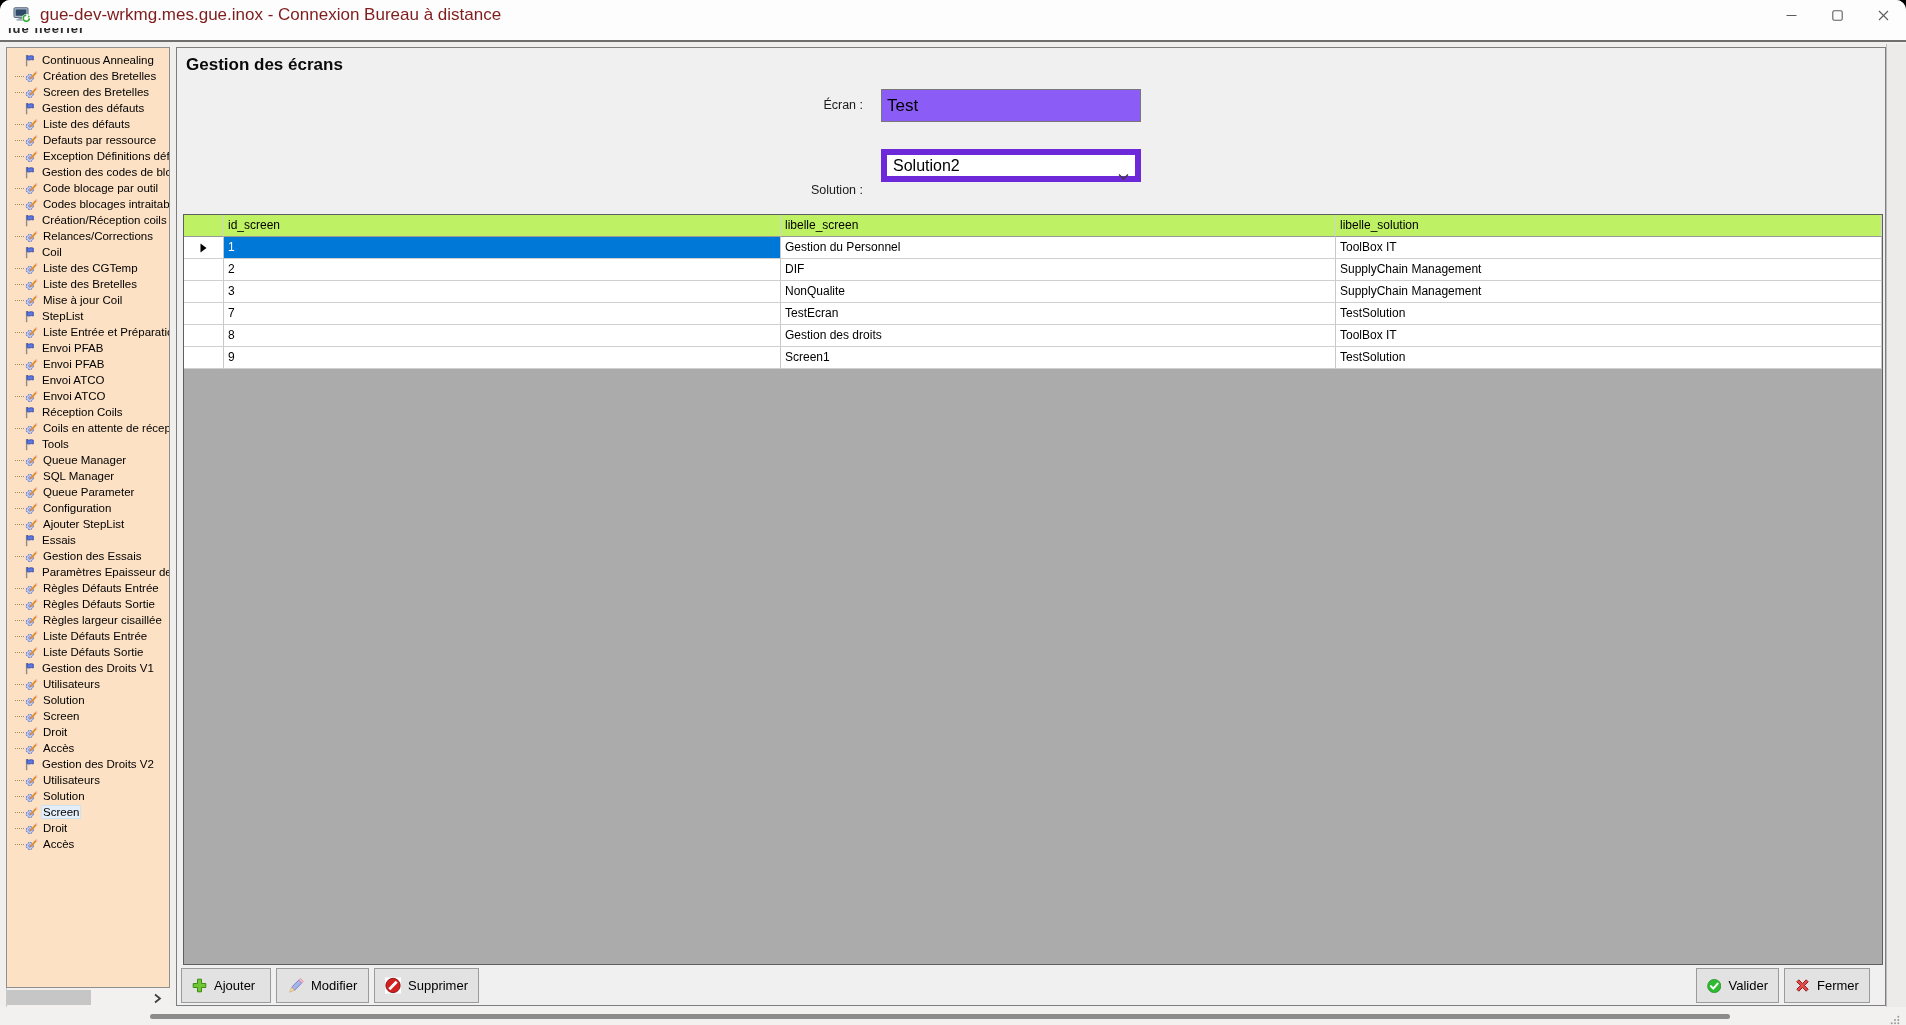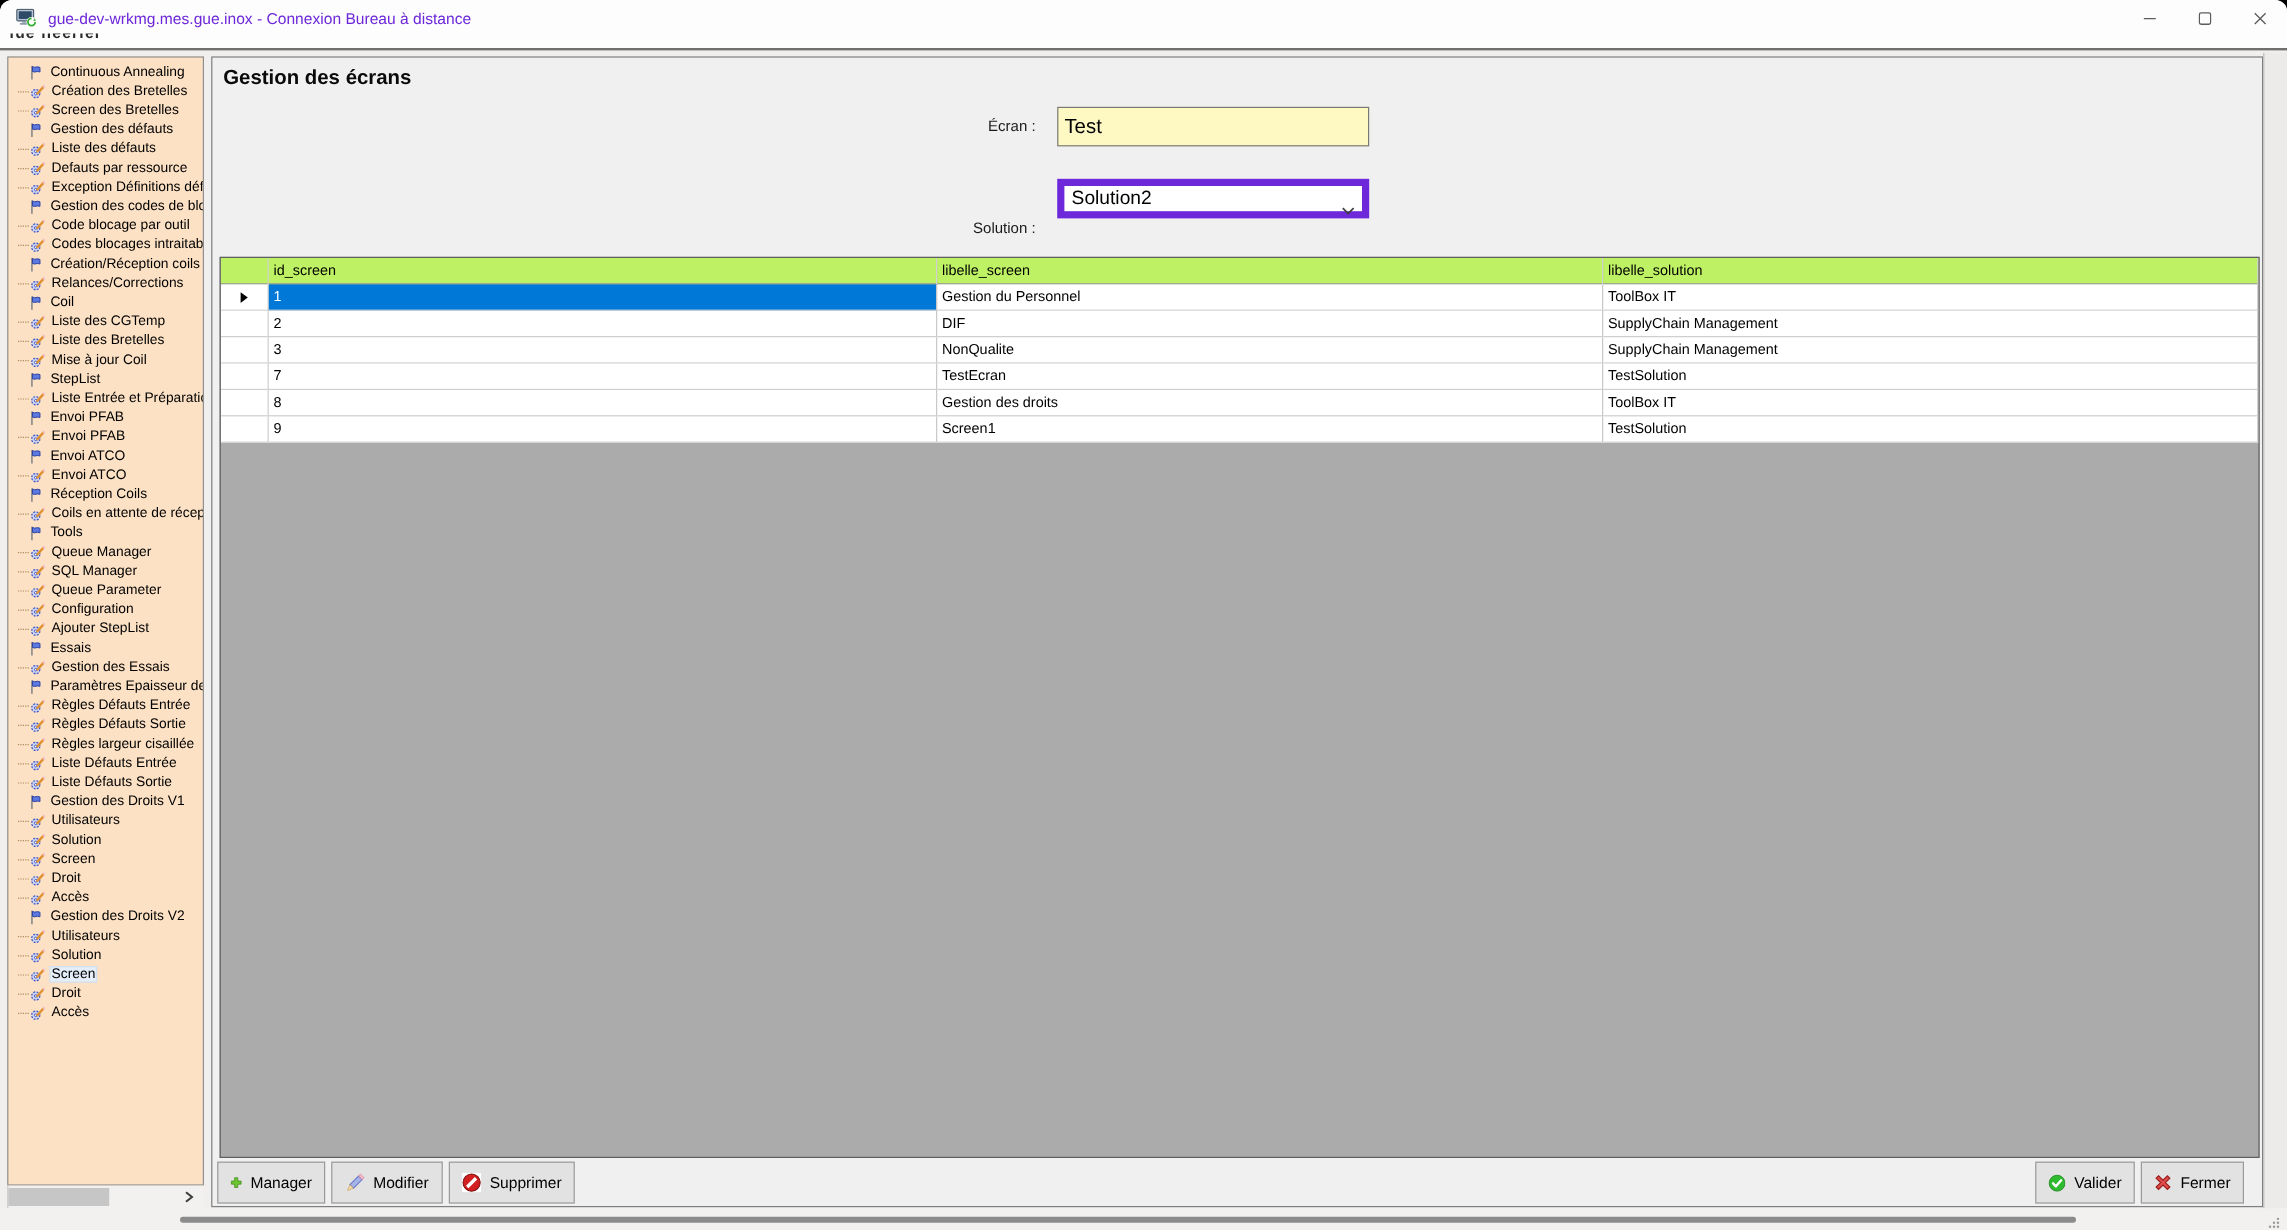--- a/index.html
+++ b/index.html
@@ -4,21 +4,21 @@
 <style>
   * { margin:0; padding:0; box-sizing:border-box; }
   body { background:#000; font-family:"Liberation Sans","DejaVu Sans",sans-serif; }
   .screen { position:relative; width:1906px; height:1025px; background:#000; overflow:hidden; }
   .window { position:absolute; inset:0; border-radius:10px 10px 0 0; overflow:hidden; background:#f0efed; }
 
   
   .titlebar { position:absolute; top:0; left:0; right:0; height:42px; background:#fdfdfd; border-bottom:2px solid #6f6f6f; }
   .titlebar-row { position:absolute; top:0; left:0; right:0; height:30px; display:flex; align-items:center; }
   .rdp-icon { margin-left:13px; width:18px; height:16px; flex:none; }
-  .title-text { margin-left:9px; font-size:13px; color:#6d28d9; white-space:nowrap; }
+  .title-text { margin-left:9px; font-size:17px; color:#7f1d1d; white-space:nowrap; }
   .win-controls { position:absolute; right:0; top:0; height:30px; display:flex; }
   .win-btn { width:46px; height:30px; display:flex; align-items:center; justify-content:center; }
   .clip-strip { position:absolute; left:8px; bottom:3px; height:9px; width:120px; overflow:hidden; }
   .clip-strip span { position:relative; top:-9px; font-size:13px; color:#2a2a2a; font-weight:bold; letter-spacing:1px; }
 
   
   .sidebar { position:absolute; left:6px; top:47px; width:164px; height:960px; }
   .tree { position:absolute; top:0; left:0; right:0; height:941px; background:#fce1c4; border:1px solid #8f8f8f; overflow:hidden; padding-top:4px; }
   .ti { height:16px; display:flex; align-items:center; font-size:11.5px; color:#000; white-space:nowrap; overflow:hidden; cursor:default; }
   .ti.parent { padding-left:17px; }
@@ -30,21 +30,21 @@
   .tree-hscroll { position:absolute; left:0; bottom:0; height:19px; width:164px; background:#f2f1ef; border-left:1px solid #c9c9c9; }
   .tree-thumb { position:absolute; left:0; top:2px; width:84px; height:15px; background:#c6c6c6; }
   .tree-arrow { position:absolute; right:6px; top:3px; width:13px; height:13px; }
 
   
   .main { position:absolute; left:176px; top:47px; width:1710px; height:959px; background:#f0f0f0; border:1px solid #7e7e7e; }
   .page-title { position:absolute; left:9px; top:7px; font-size:17px; font-weight:bold; color:#0a0a0a; }
   .fieldlabel { position:absolute; width:130px; text-align:right; font-size:12.5px; color:#1a1a1a; }
   .lbl-ecran { left:556px; top:50px; }
   .lbl-solution { left:556px; top:111px;margin-top:24px; }
-  .txt-input { position:absolute; left:704px; top:41px; width:260px; height:33px; border:1px solid #787878; background:#fef9c3; font-family:inherit; font-size:17px; color:#000; padding:14px 5px; }
+  .txt-input { position:absolute; left:704px; top:41px; width:260px; height:33px; border:1px solid #787878; background:#8b5cf6; font-family:inherit; font-size:17px; color:#000; padding:14px 5px; }
   .combo { position:absolute; left:704px; top:101px; width:260px; height:33px; border:6px solid #6d28d9; background:#fff; display:flex; align-items:center; font-size:16px; color:#000; padding-left:6px; }
   .combo .chev { position:absolute; right:6px; top:12px; }
 
   
   .grid { position:absolute; left:6px; top:166px; width:1700px; height:751px; background:#ababab; border:1px solid #5f5f5f; overflow:hidden; }
   .grow { display:flex; height:22px; }
   .hc, .cell { flex:none; overflow:hidden; white-space:nowrap; }
   .hc { background:#bef264; border-right:1px solid #d2d2d2; border-bottom:1px solid #989898; font-size:12px; color:#000; line-height:21px; padding-left:4px; }
   .cell { background:#fff; border-right:1px solid #c9c9c9; border-bottom:1px solid #cfcfcf; font-size:12px; color:#000; line-height:21px; padding-left:4px; }
   .col-sel { width:40px; padding-left:0; display:flex; align-items:center; justify-content:center; }
@@ -743,21 +743,21 @@
             <div class="cell col-0">9</div>
             <div class="cell col-1">Screen1</div>
             <div class="cell col-2">TestSolution</div>
           </div>
         </div>
 
       <div class="btn btn-ajouter">
         <svg width="15" height="15" viewBox="0 0 15 15">
           <path d="M5.5 1.2 h4 v4.3 h4.3 v4 h-4.3 v4.3 h-4 v-4.3 h-4.3 v-4 h4.3 Z" fill="#6fc832" stroke="#3f8a1a" stroke-width="1"></path>
         </svg>
-        <span>Manager</span>
+        <span>Ajouter</span>
       </div>
       <div class="btn btn-modifier">
         <svg width="17" height="15" viewBox="0 0 17 15">
           <path d="M4.6 9.2 L11.8 2 L14.8 5 L7.6 12.2 Z" fill="#a7b4ea" stroke="#6a79c8" stroke-width="0.9"></path>
           <path d="M11.8 2 L13.4 0.4 L16.4 3.4 L14.8 5 Z" fill="#f3b9c9" stroke="#d88aa2" stroke-width="0.7"></path>
           <path d="M4.6 9.2 L7.6 12.2 L2.6 14.2 Z" fill="#f5d7a8" stroke="#c9a96a" stroke-width="0.6"></path>
         </svg>
         <span>Modifier</span>
       </div>
       <div class="btn btn-supprimer">

